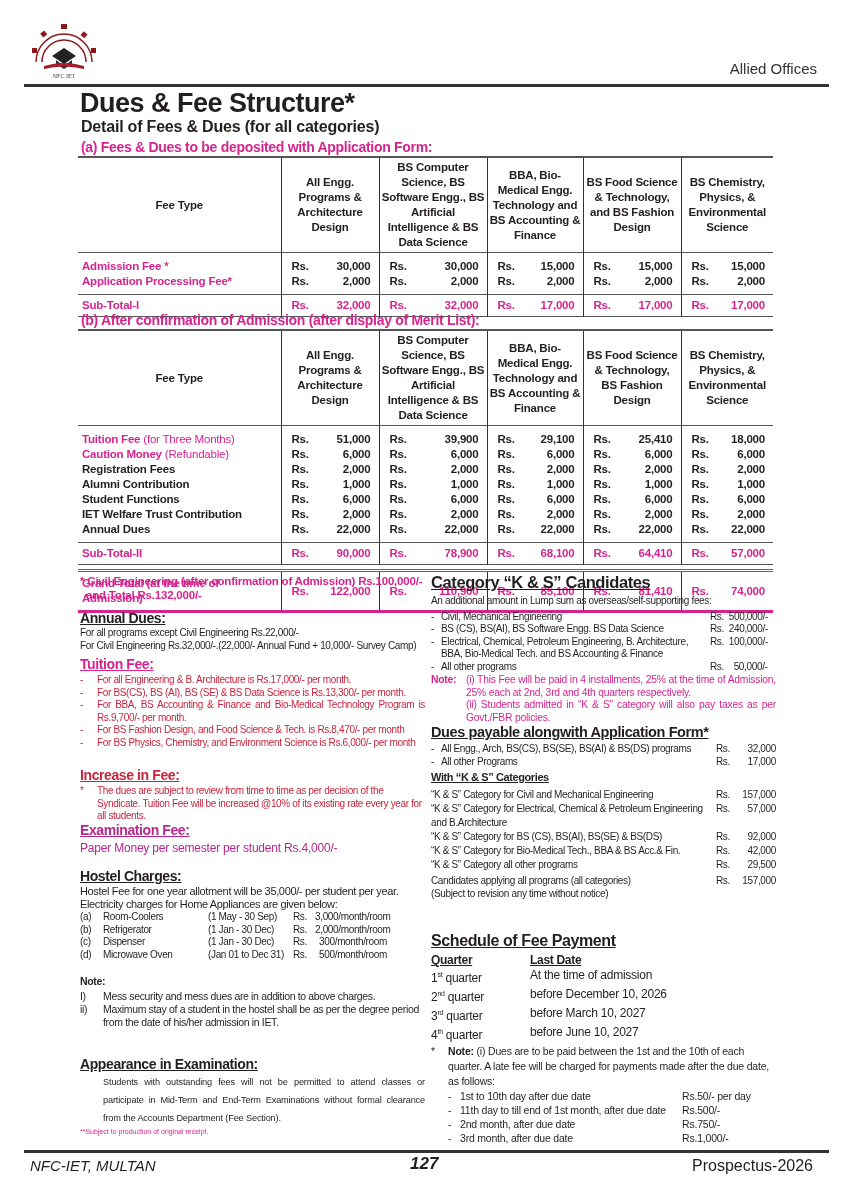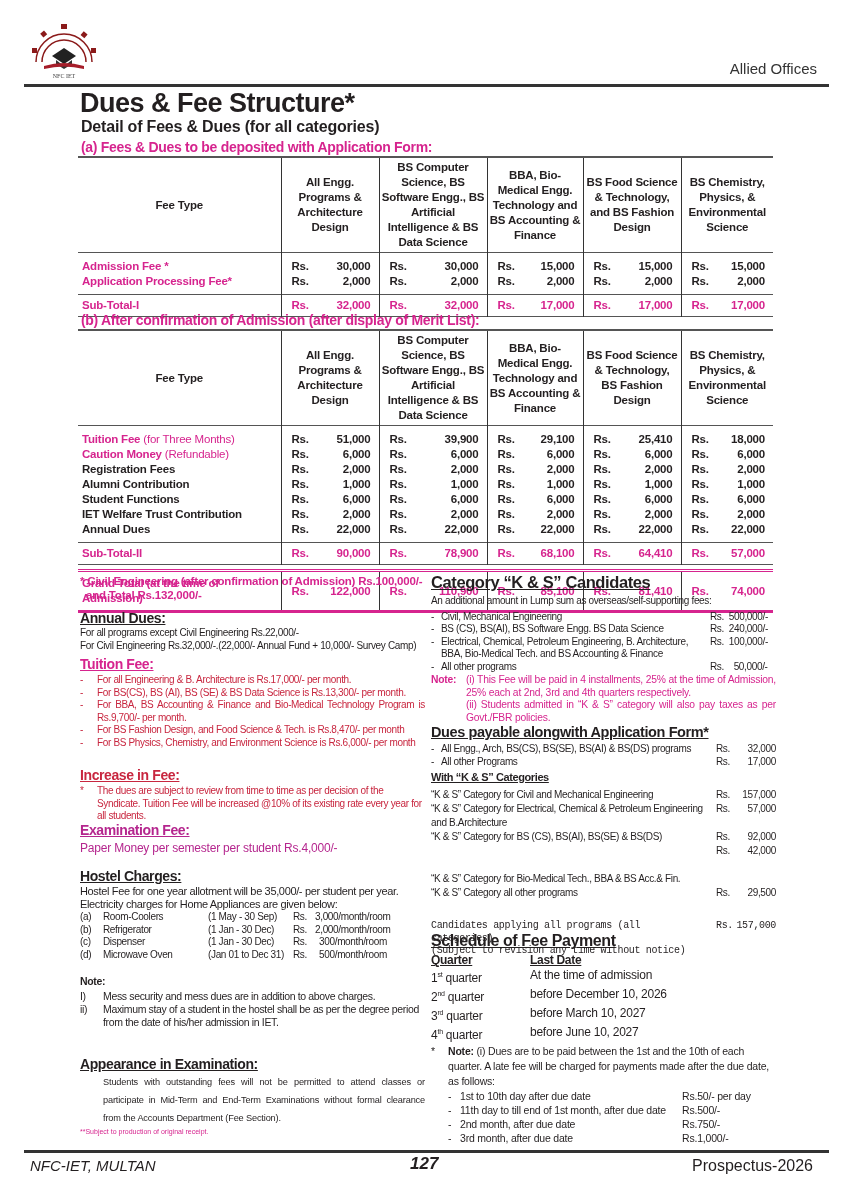--- a/index.html
+++ b/index.html
@@ -685,39 +685,39 @@
       <div style="display:flex; justify-content:space-between;">
         <div style="display:flex; width:272px;">
           <span>“K &amp; S” Category for BS (CS), BS(AI), BS(SE) &amp; BS(DS)</span>
         </div>
         <div class="rs" style="width:60px;">
           <span>Rs.</span>
           <span>92,000</span>
         </div>
       </div>
       <div style="display:flex; justify-content:space-between;">
-        <div style="display:flex; width:272px;margin-top:28px;">
+        <div style="display:flex; width:272px;">
           <span>“K &amp; S” Category for Bio-Medical Tech., BBA &amp; BS Acc.&amp; Fin.</span>
         </div>
         <div class="rs" style="width:60px;">
           <span>Rs.</span>
           <span>42,000</span>
         </div>
       </div>
       <div style="display:flex; justify-content:space-between;">
         <div style="display:flex; width:272px;">
           <span>“K &amp; S” Category all other programs</span>
         </div>
         <div class="rs" style="width:60px;">
           <span>Rs.</span>
           <span>29,500</span>
         </div>
       </div>
     </div>
-  <div class="small" style="margin-top:20px;font-family:Liberation Mono, monospace;" id="dues-all">
+  <div class="small" style="margin-top:3px;" id="dues-all">
       <div style="display:flex; justify-content:space-between;">
         <div style="display:flex; width:272px;">
           <span>Candidates applying all programs (all categories)</span>
         </div>
         <div class="rs" style="width:60px;">
           <span>Rs.</span>
           <span>157,000</span>
         </div>
       </div>
       <div>(Subject to revision any time without notice)</div>

